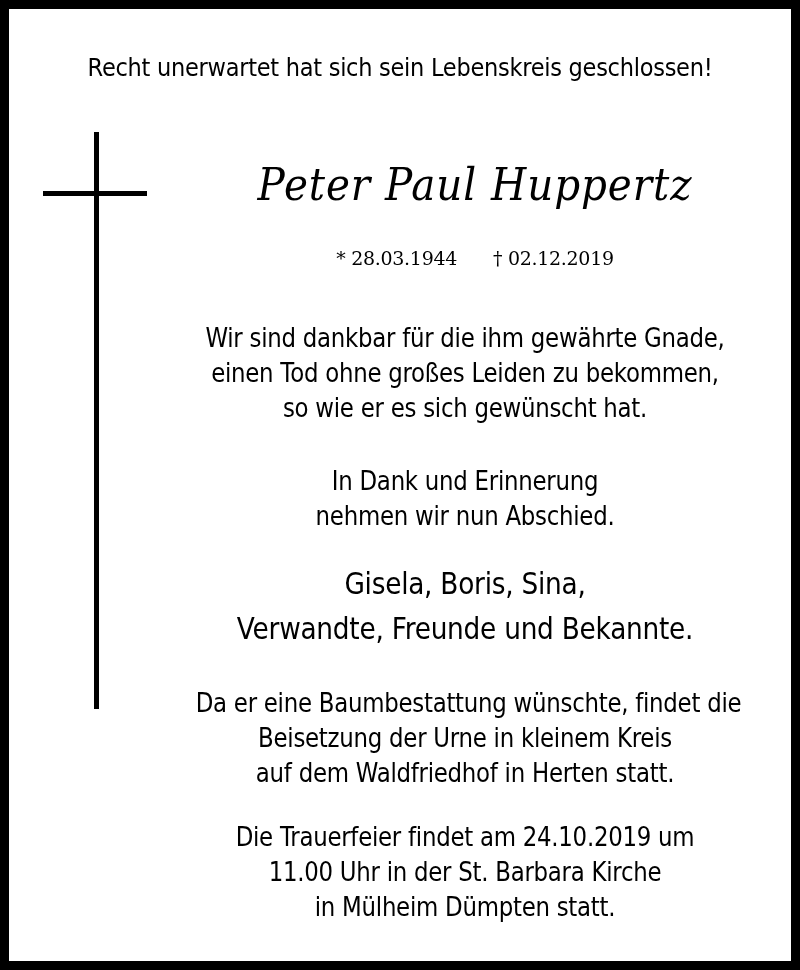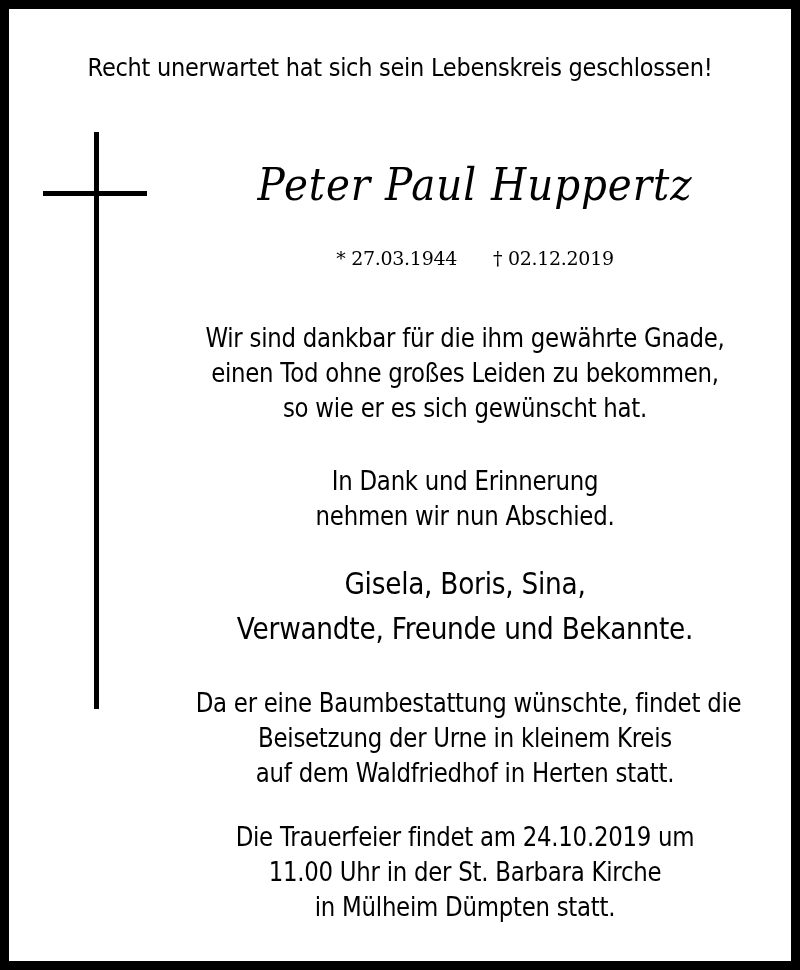--- a/index.html
+++ b/index.html
@@ -28,21 +28,21 @@
 
 <div class="card">
   <div class="t headline">Recht unerwartet hat sich sein Lebenskreis geschlossen!</div>
 
   <div class="cross-v"></div>
   <div class="cross-h"></div>
 
   <div class="t name">Peter Paul Huppertz</div>
 
   <div class="t dates">
-    <span>* 27.03.1944</span><span class="gap"></span><span>† 02.12.2019</span>
+    <span>* 28.03.1944</span><span class="gap"></span><span>† 02.12.2019</span>
   </div>
 
   <div class="t block b1">
     <span class="line">Wir sind dankbar für die ihm gewährte Gnade,</span>
     <span class="line">einen Tod ohne großes Leiden zu bekommen,</span>
     <span class="line">so wie er es sich gewünscht hat.</span>
   </div>
 
   <div class="t block b2">
     <span class="line">In Dank und Erinnerung</span>

